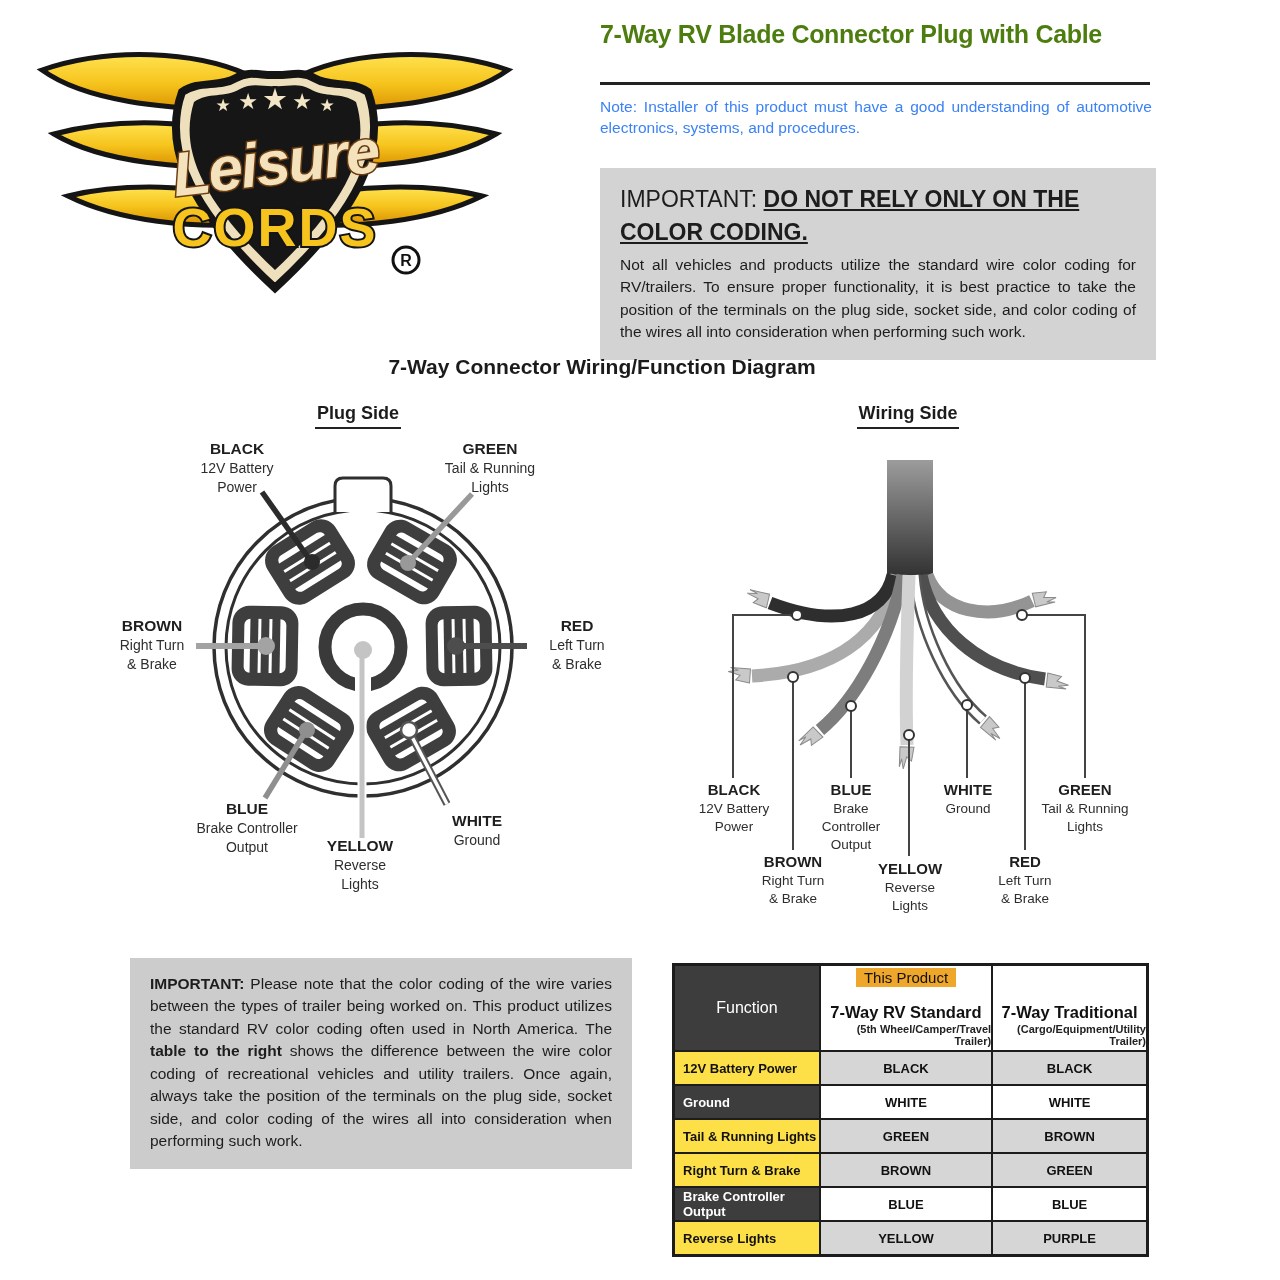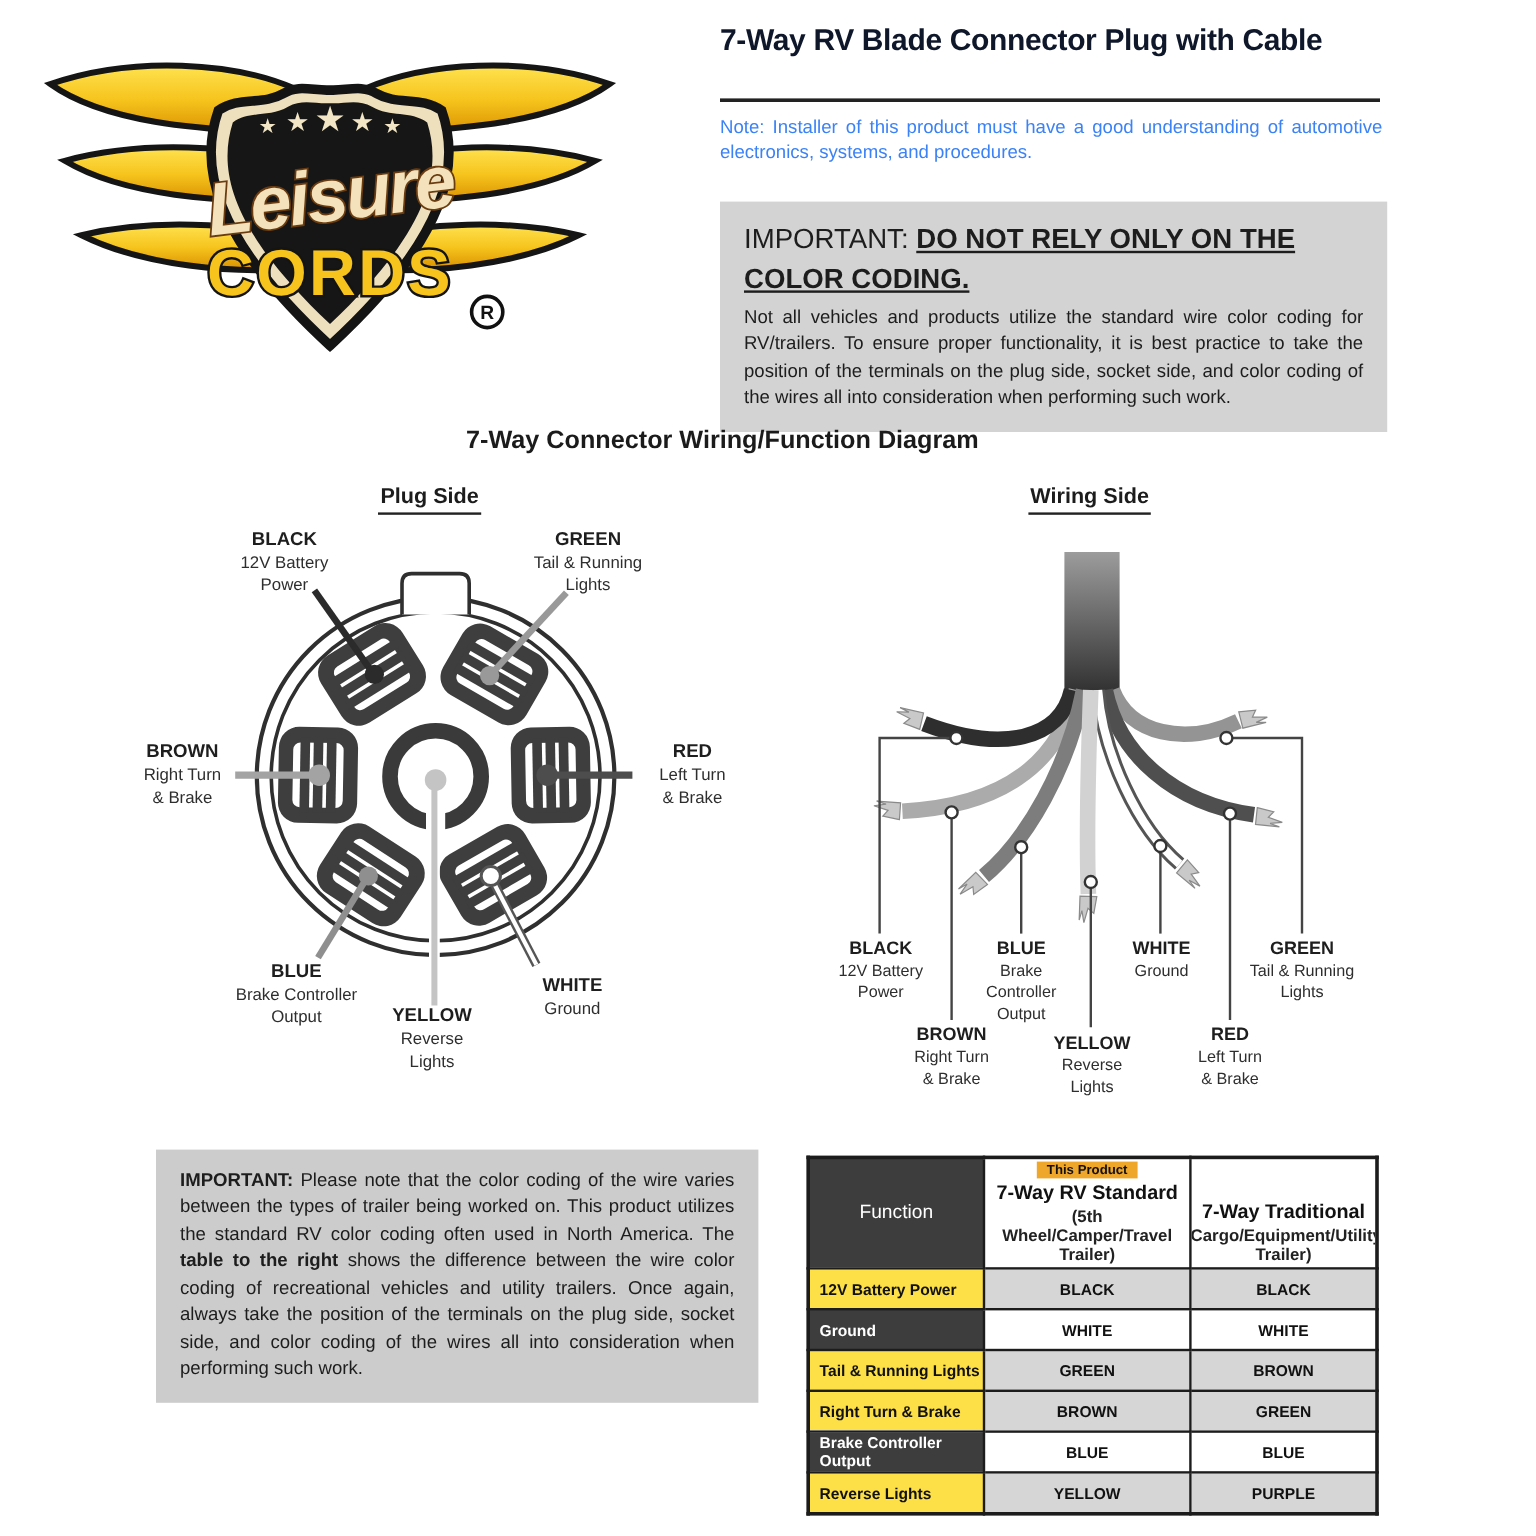--- a/index.html
+++ b/index.html
@@ -1,20 +1,20 @@
 <!DOCTYPE html>
 <html><head>
 <meta charset="utf-8">
 <style>
   html,body{margin:0;padding:0;background:#fff;}
   body{width:1280px;height:1280px;position:relative;font-family:"Liberation Sans",sans-serif;color:#1c1c1c;overflow:hidden;}
   .abs{position:absolute;}
 
   
-  .title{left:600px;top:20px;width:552px;font-size:25px;font-weight:bold;letter-spacing:-0.3px;color:#0f172a;}
+  .title{left:600px;top:20px;width:552px;font-size:25px;font-weight:bold;letter-spacing:-0.3px;color:#4d7c0f;}
   .rule{left:600px;top:82px;width:550px;height:3px;background:#222;}
   .note{left:600px;top:96px;width:552px;font-size:15.5px;line-height:1.38;text-align:justify;color:#3b82f6;}
 
   .warnbox{background:#d3d3d3;padding:15px 20px 16px 20px;font-size:15.5px;line-height:1.45;text-align:justify;color:#1d1d1d;}
   .warn-top{left:600px;top:168px;width:516px;}
   .warn-top .headline{font-size:23px;margin-bottom:4px;text-align:left;}
   .warn-top .headline b{text-decoration:underline;}
   .warn-bottom{left:130px;top:958px;width:462px;background:#cccccc;}
 
   .section-heading{left:352px;top:355px;width:500px;text-align:center;font-size:21px;font-weight:bold;color:#1b1b1b;}
@@ -30,23 +30,23 @@
   .wlblsub{font-size:13.5px;fill:#2e2e2e;}
 
   
   .func-table{left:672px;top:963px;border-collapse:collapse;table-layout:fixed;width:477px;}
   .func-table td,.func-table th{border:2px solid #1c1c1c;overflow:hidden;}
   .func-table{border:3px solid #1c1c1c;}
   .col-f{width:146px;} .col-rv{width:172px;} .col-tr{width:155px;}
   th.hdr-function{background:#3d3d3d;color:#fff;font-size:16px;font-weight:normal;height:76px;text-align:center;}
   th.hdr-col{background:#fff;vertical-align:bottom;padding:2px 0 3px 0;height:76px;}
   .hdr-inner{display:flex;flex-direction:column;align-items:center;justify-content:flex-end;height:100%;}
-  .badge{background:#eea62b;color:#111;font-size:11px;font-weight:bold;padding:1px 8px;margin-bottom:3px;}
+  .badge{background:#eea62b;color:#111;font-size:15px;font-weight:normal;padding:1px 8px;margin-bottom:16px;}
   .hdr-title{font-size:16.5px;font-weight:bold;color:#111;line-height:1.1;}
-  .hdr-sub{font-size:14px;font-weight:bold;color:#222;margin-top:2px;}
+  .hdr-sub{font-size:11px;font-weight:bold;color:#222;margin-top:2px;text-align:right;}
   .func-table td{height:30px;font-weight:bold;}
   td.fcell{font-size:13px;padding-left:8px;background:#fde047;color:#111;}
   td.fcell.dark{background:#3d3d3d;color:#fff;}
   td.vcell{font-size:13px;text-align:center;background:#fff;color:#111;}
   tr.shade td.vcell{background:#d6d6d6;}
 </style>
 </head>
 <body>
 
 <svg class="abs" style="left:34px;top:12px" width="482" height="292" viewBox="0 0 482 292">

